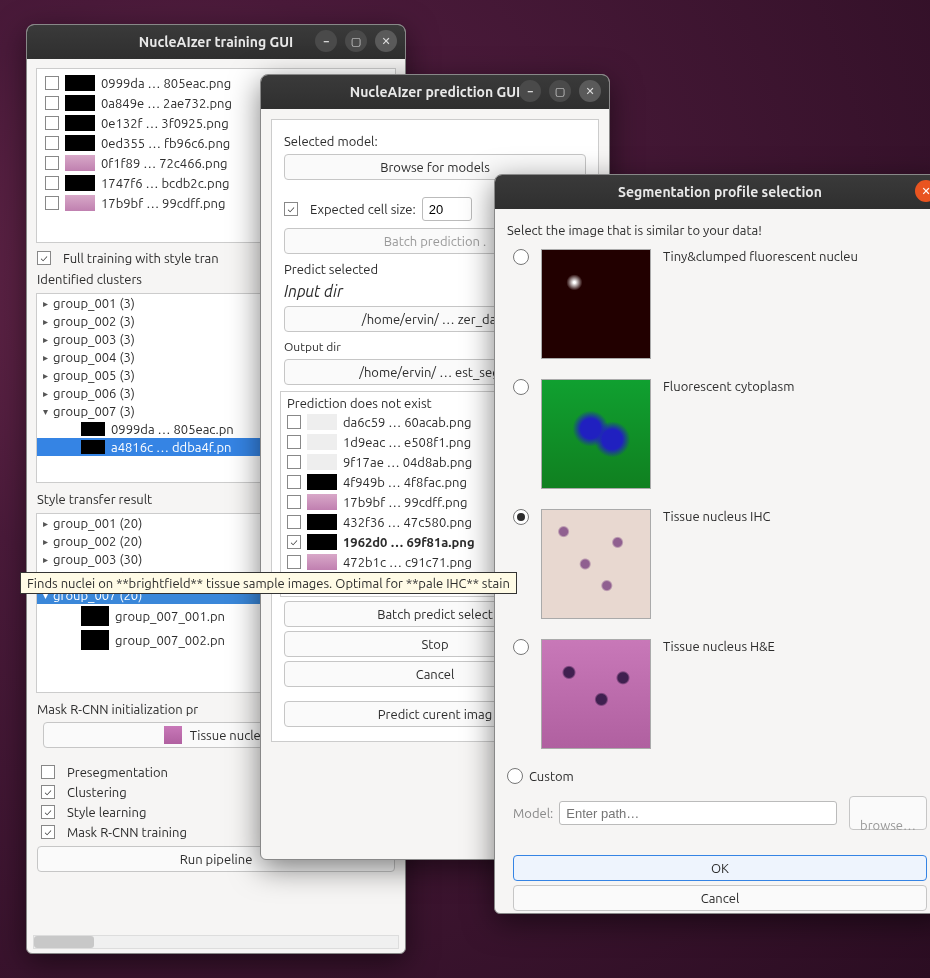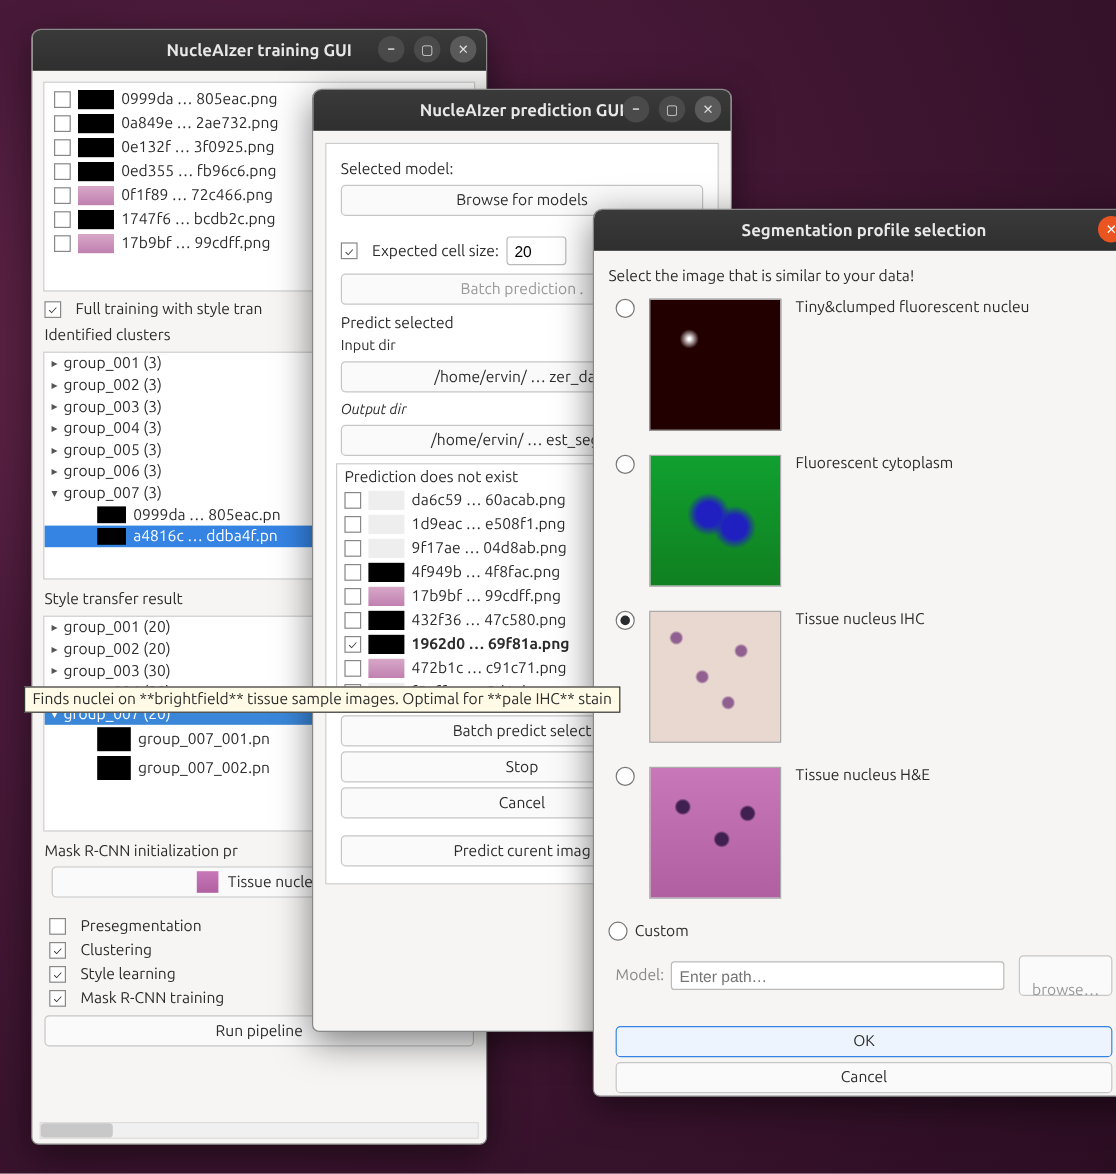--- a/index.html
+++ b/index.html
@@ -341,23 +341,23 @@
 
     <div class="row" style="margin-top:14px;">
       <span class="check on"></span>
       <span>Expected cell size:</span>
       <input class="input" style="width: 50px;" value="20">
     </div>
 
     <div class="btn disabled">Batch prediction .</div>
 
     <div class="section-label">Predict selected</div>
-    <div class="section-label" style="font-size:12px;">Input dir</div>
+    <div class="section-label" style="font-size:16px;font-style:italic;">Input dir</div>
     <div class="btn">/home/ervin/ … zer_data</div>
-    <div class="section-label" style="font-size:12px;font-style:italic;">Output dir</div>
+    <div class="section-label" style="font-size:12px;">Output dir</div>
     <div class="btn">/home/ervin/ … est_segm</div>
 
     <div class="panel" style="margin:6px 2px 4px; padding:2px 2px 4px;">
       <div style="padding:2px 4px;">Prediction does not exist</div>
       <div id="pred-files">
           <div class="file-row">
        <span class="check "></span>
        <span class="thumb white"></span>
        <span style="">da6c59 … 60acab.png</span>
      </div>

